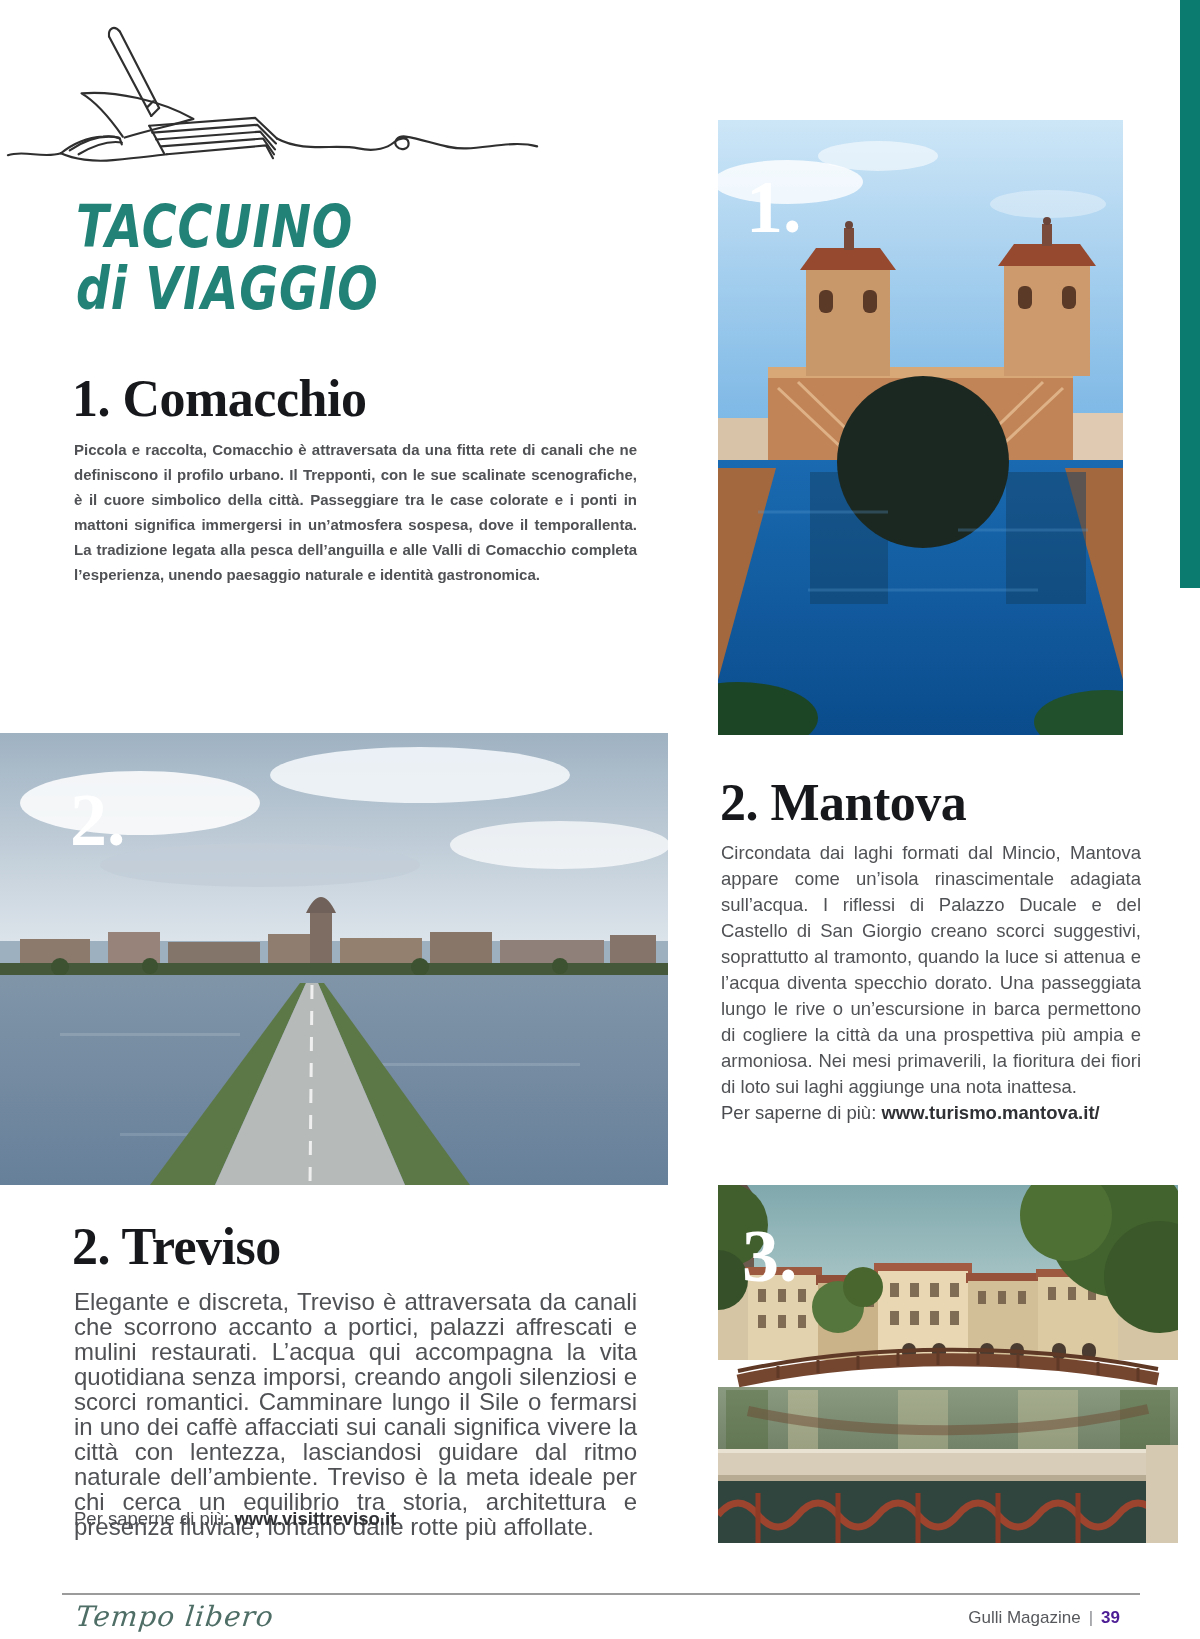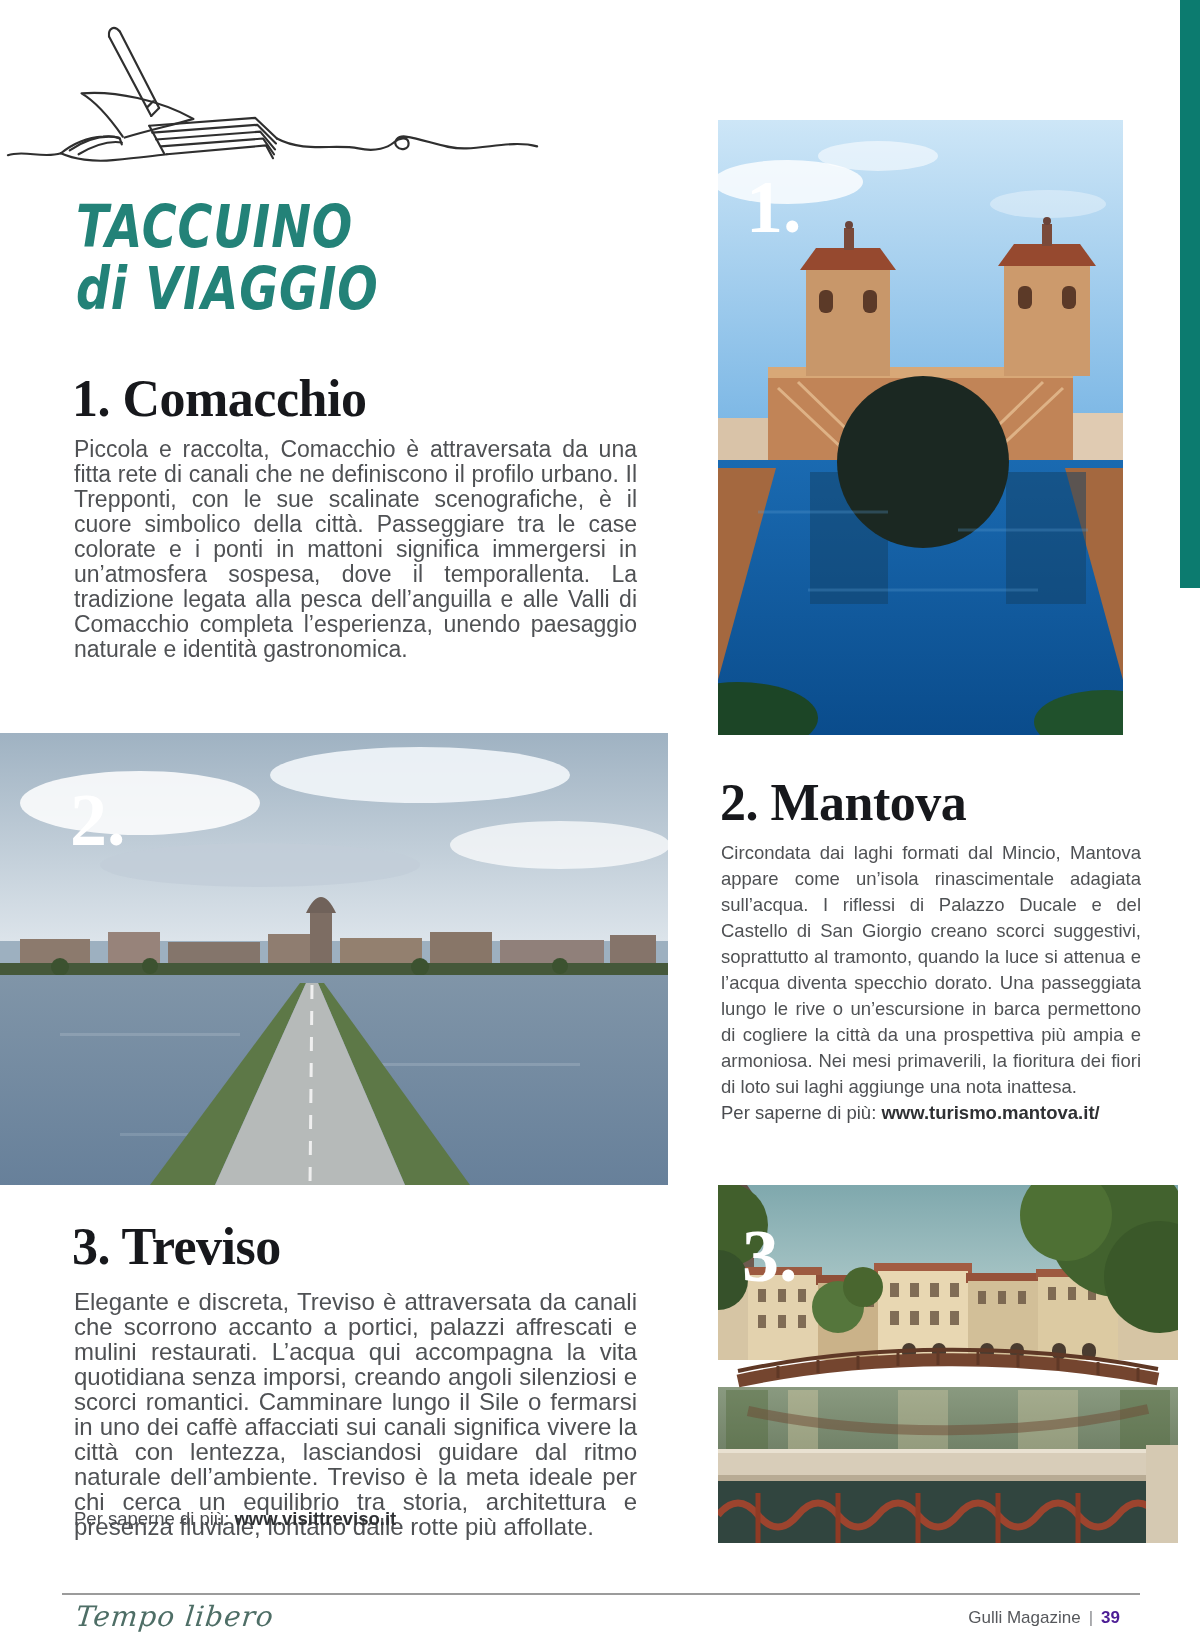--- a/index.html
+++ b/index.html
@@ -21,21 +21,21 @@
     font-family:"Liberation Serif",serif;font-weight:700;
     font-size:52px;line-height:42px;color:#17181c;letter-spacing:-0.5px;
     white-space:nowrap;
   }
   #h1{left:72px;top:378px;}
   #h2{left:720px;top:782px;text-align:center;}
   #h3{left:72px;top:1226px;}
   .body-text{
     position:absolute;margin:0;color:#4f5154;text-align:justify;
   }
-  #p1{left:74px;top:437px;width:563px;font-size:23px;line-height:25px;}
+  #p1{left:74px;top:437px;width:563px;font-size:15px;line-height:25px;font-weight:bold;}
   #p2{left:721px;top:840px;width:420px;font-size:18.5px;line-height:26px;}
   #p3{left:74px;top:1289px;width:563px;font-size:24px;line-height:25px;}
   .link-row{position:absolute;margin:0;font-size:18.5px;color:#4a4c50;white-space:nowrap;}
   #l1{left:74px;top:655px;}
   #l2{left:721px;top:1102px;}
   #l3{left:74px;top:1508px;text-align:center;}
   .link-url{font-weight:700;color:#2f3134;}
   .photo{position:absolute;display:block;}
   #photo1{left:718px;top:120px;width:405px;height:615px;}
   #photo2{left:0;top:733px;width:668px;height:452px;}
@@ -185,21 +185,21 @@
       <polygon points="306,250 318,250 405,452 215,452" fill="#b6bab9"></polygon>
       <line x1="312" y1="252" x2="310" y2="452" stroke="#efefef" stroke-width="3" stroke-dasharray="14 12"></line>
       <text class="photo-num" x="70" y="112" font-size="74">2.</text>
     </svg>
   </div>
 
   <h2 class="sec-heading" id="h2">2. Mantova</h2>
   <p class="body-text" id="p2">Circondata dai laghi formati dal Mincio, Mantova appare come un’isola rinascimentale adagiata sull’acqua. I riflessi di Palazzo Ducale e del Castello di San Giorgio creano scorci suggestivi, soprattutto al tramonto, quando la luce si attenua e l’acqua diventa specchio dorato. Una passeggiata lungo le rive o un’escursione in barca permettono di cogliere la città da una prospettiva più ampia e armoniosa. Nei mesi primaverili, la fioritura dei fiori di loto sui laghi aggiunge una nota inattesa.</p>
   <p class="link-row" id="l2"><span>Per saperne di più:</span> <span class="link-url">www.turismo.mantova.it/</span></p>
 
-  <h2 class="sec-heading" id="h3">3. Treviso</h2>
+  <h2 class="sec-heading" id="h3">2. Treviso</h2>
   <p class="body-text" id="p3">Elegante e discreta, Treviso è attraversata da canali che scorrono accanto a portici, palazzi affrescati e mulini restaurati. L’acqua qui accompagna la vita quotidiana senza imporsi, creando angoli silenziosi e scorci romantici. Camminare lungo il Sile o fermarsi in uno dei caffè affacciati sui canali significa vivere la città con lentezza, lasciandosi guidare dal ritmo naturale dell’ambiente. Treviso è la meta ideale per chi cerca un equilibrio tra storia, architettura e presenza fluviale, lontano dalle rotte più affollate.</p>
   <p class="link-row" id="l3"><span>Per saperne di più:</span> <span class="link-url">www.visittreviso.it</span></p>
 
   <div class="photo" id="photo3">
     <svg viewBox="0 0 460 358" preserveAspectRatio="none">
       <defs>
         <linearGradient id="sky3" x1="0" y1="0" x2="0" y2="1">
           <stop offset="0" stop-color="#7fa8ad"></stop>
             <stop offset="1" stop-color="#b7d0cf"></stop>
         </linearGradient>

